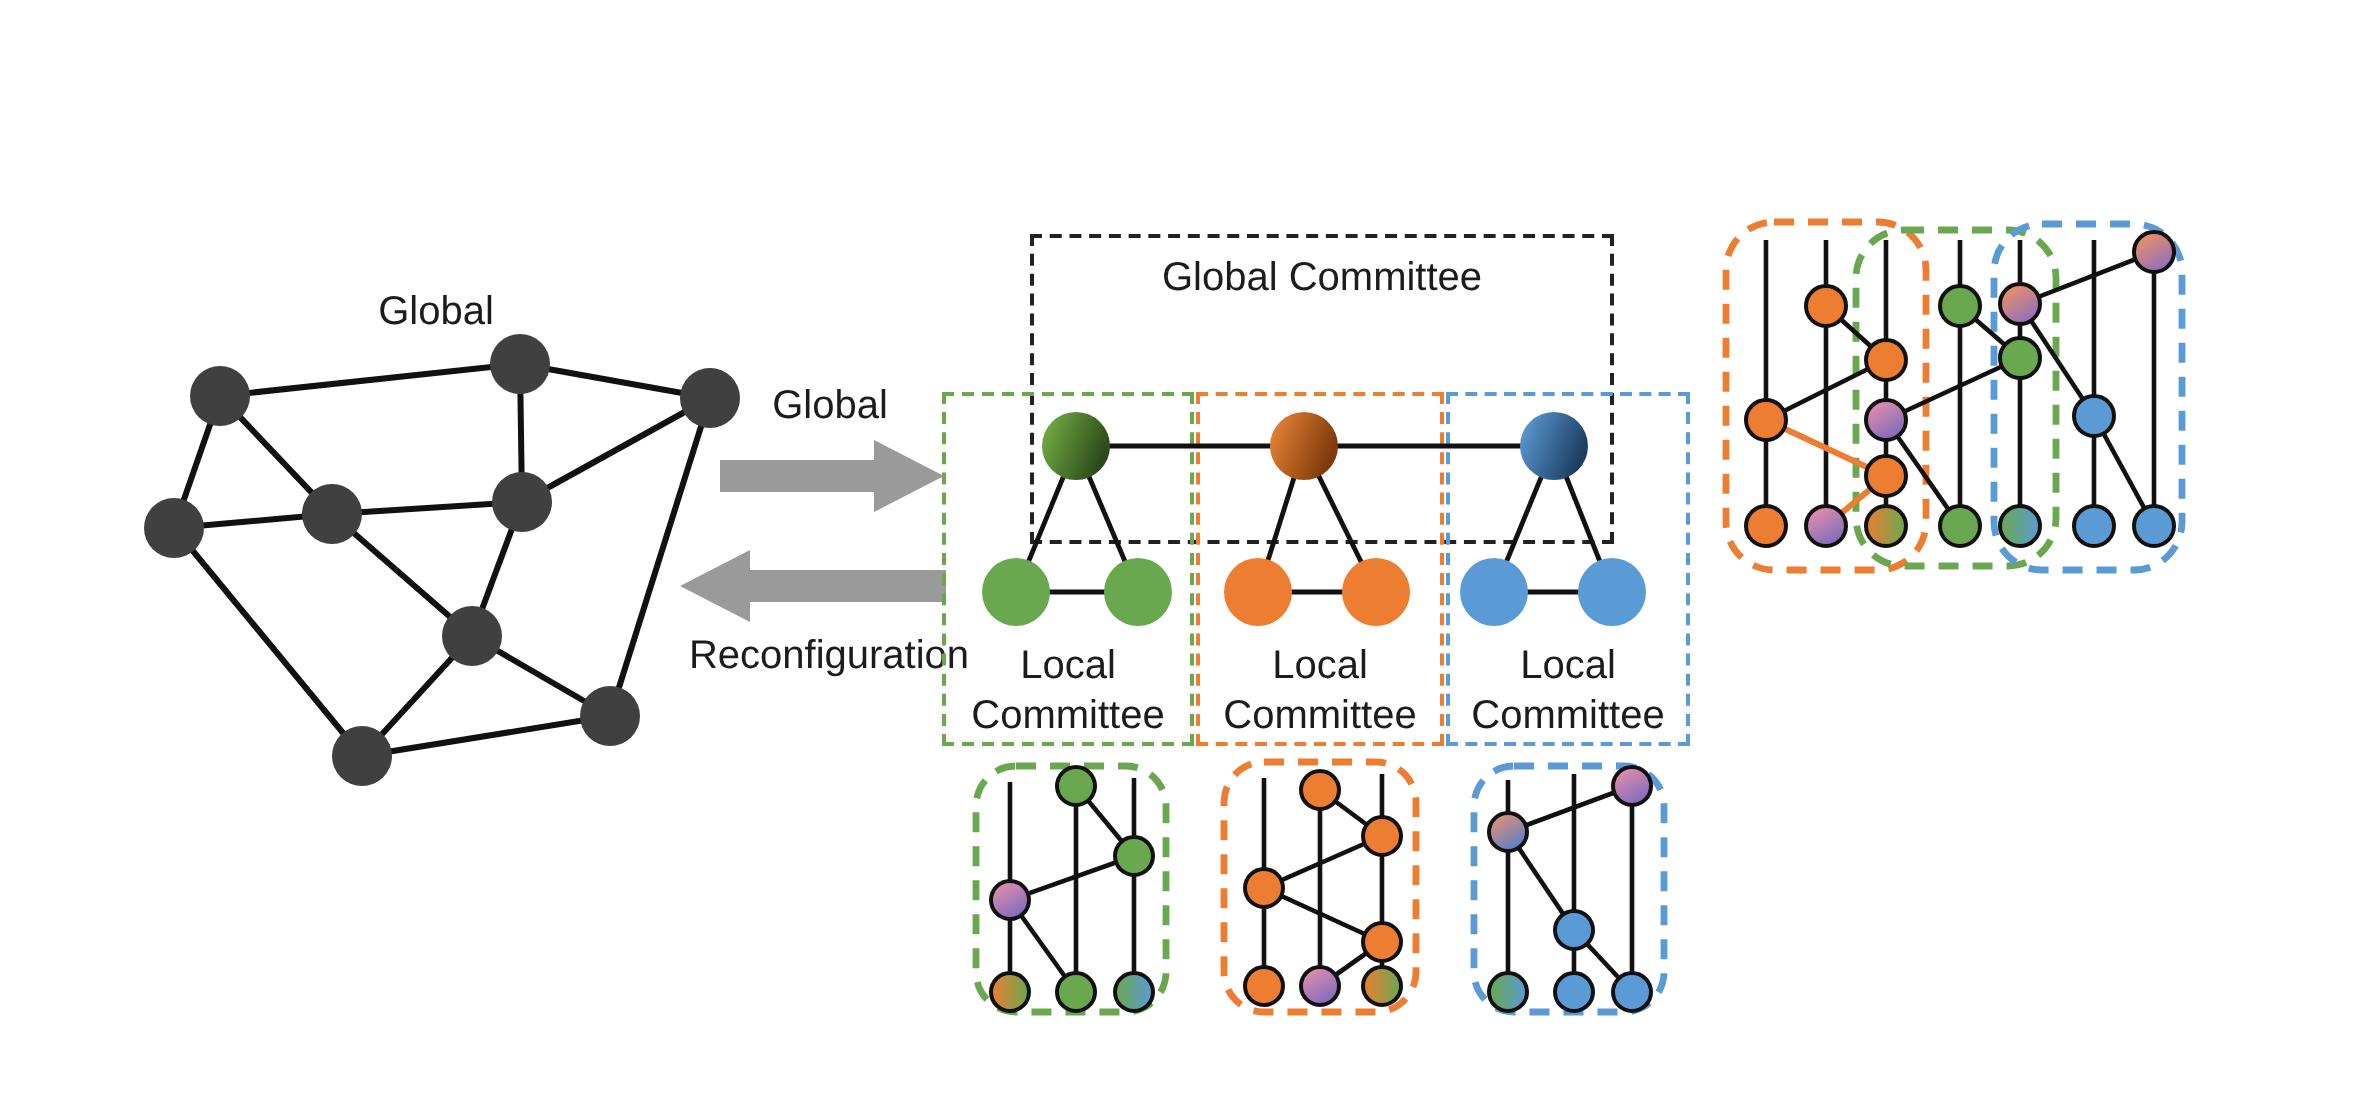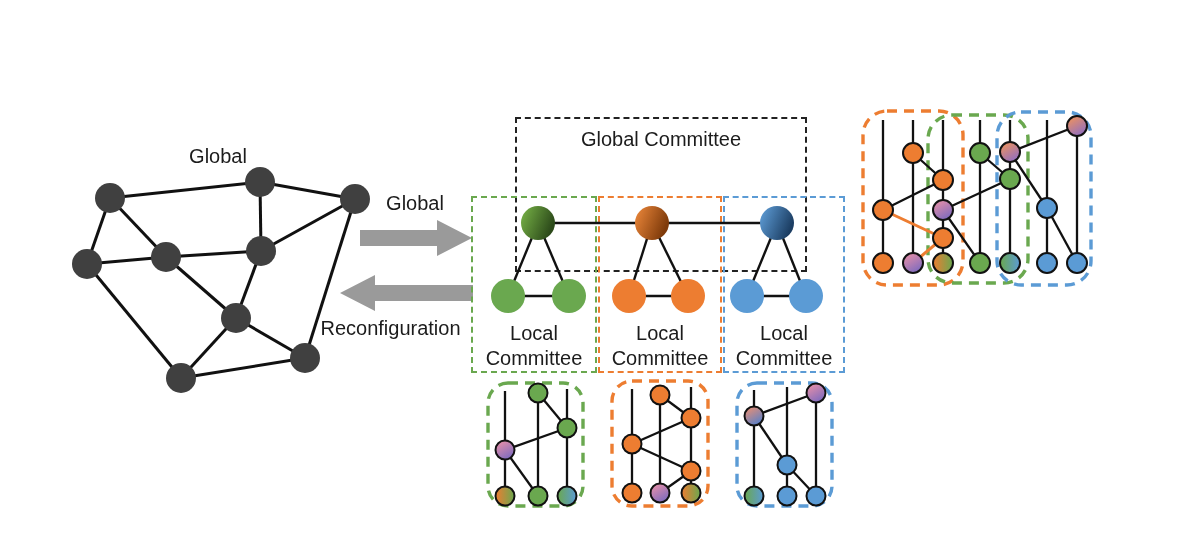--- a/index.html
+++ b/index.html
@@ -74,21 +74,21 @@
       <circle cx="295" cy="59" r="15" fill="#404040"></circle>
       <circle cx="27" cy="124" r="15" fill="#404040"></circle>
       <circle cx="106" cy="117" r="15" fill="#404040"></circle>
       <circle cx="201" cy="111" r="15" fill="#404040"></circle>
       <circle cx="176" cy="178" r="15" fill="#404040"></circle>
       <circle cx="245" cy="218" r="15" fill="#404040"></circle>
       <circle cx="121" cy="238" r="15" fill="#404040"></circle>
     </svg>
 
   <div class="lbl" style="left:375px;top:191px;width:80px;">Global</div>
-  <div class="lbl" style="left:318px;top:316px;width:145px;">Reconfiguration</div>
+  <div class="lbl" style="left:342px;top:316px;width:145px;">Reconfiguration</div>
   <svg style="left:340px;top:190px;" width="140" height="125">
       <polygon points="20,40 97,40 97,30 132,48 97,66 97,56 20,56" fill="#9a9a9a"></polygon>
       <polygon points="133,95 35,95 35,85 0,103 35,121 35,111 133,111" fill="#9a9a9a"></polygon>
     </svg>
 
   <div class="box" style="left: 515px; top: 117px; width: 292px; height: 155px; border-color: rgb(34, 34, 34);"></div>
   <div class="lbl" style="left:515px;top:127px;width:292px;">Global Committee</div>
 
   <div class="box" style="left: 471px; top: 196px; width: 126px; height: 177px; border-color: rgb(106, 168, 79);"></div>
   <div class="box" style="left: 598px; top: 196px; width: 124px; height: 177px; border-color: rgb(237, 125, 49);"></div>

